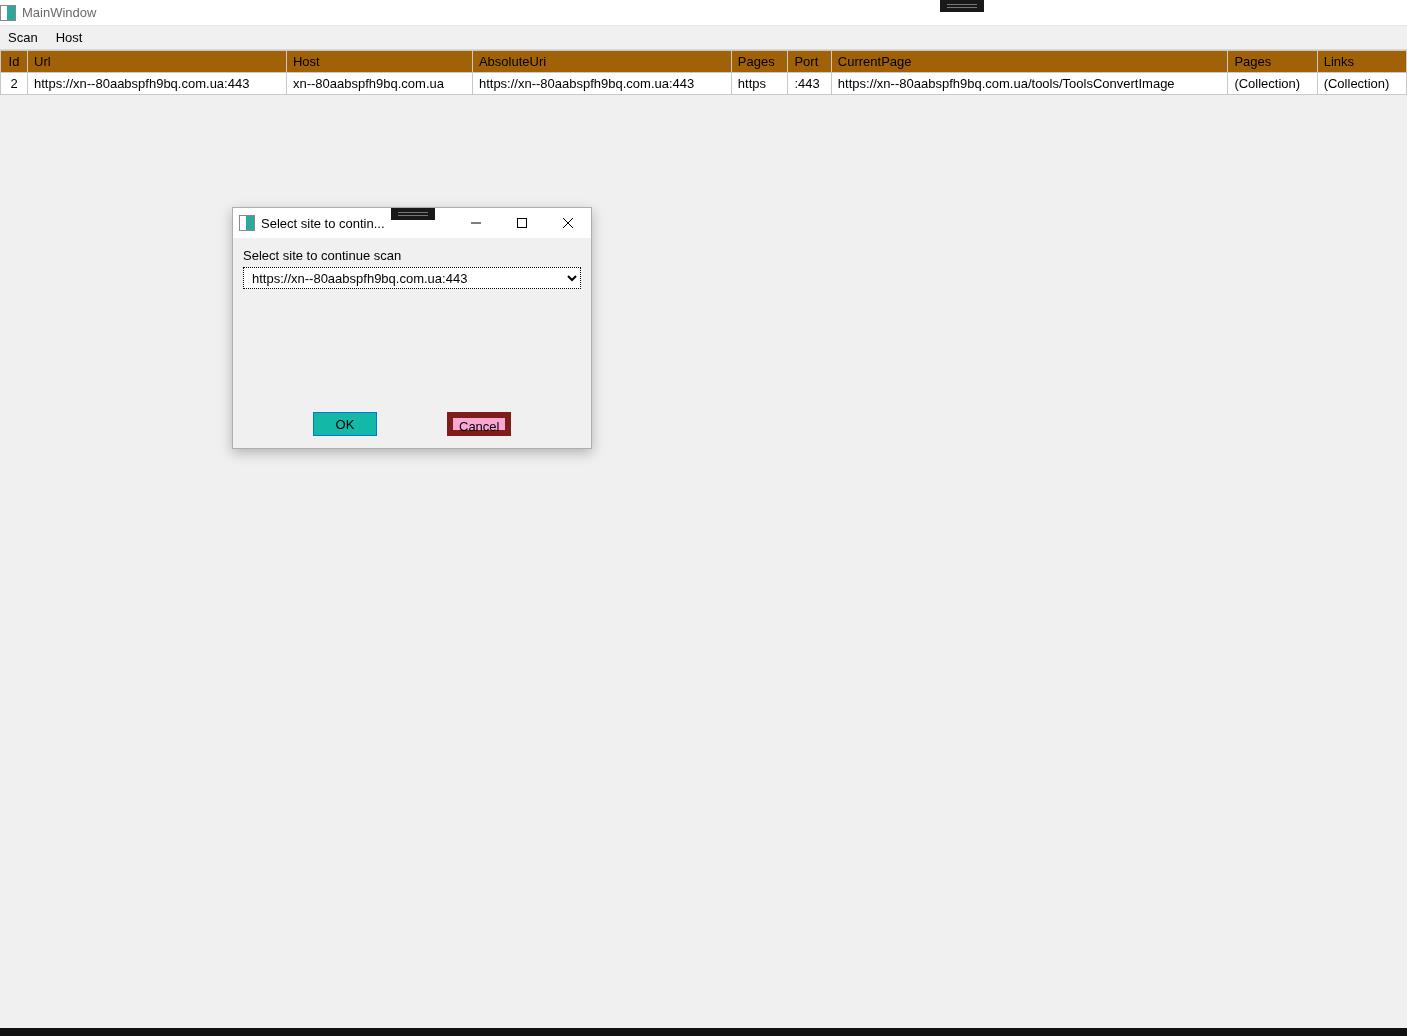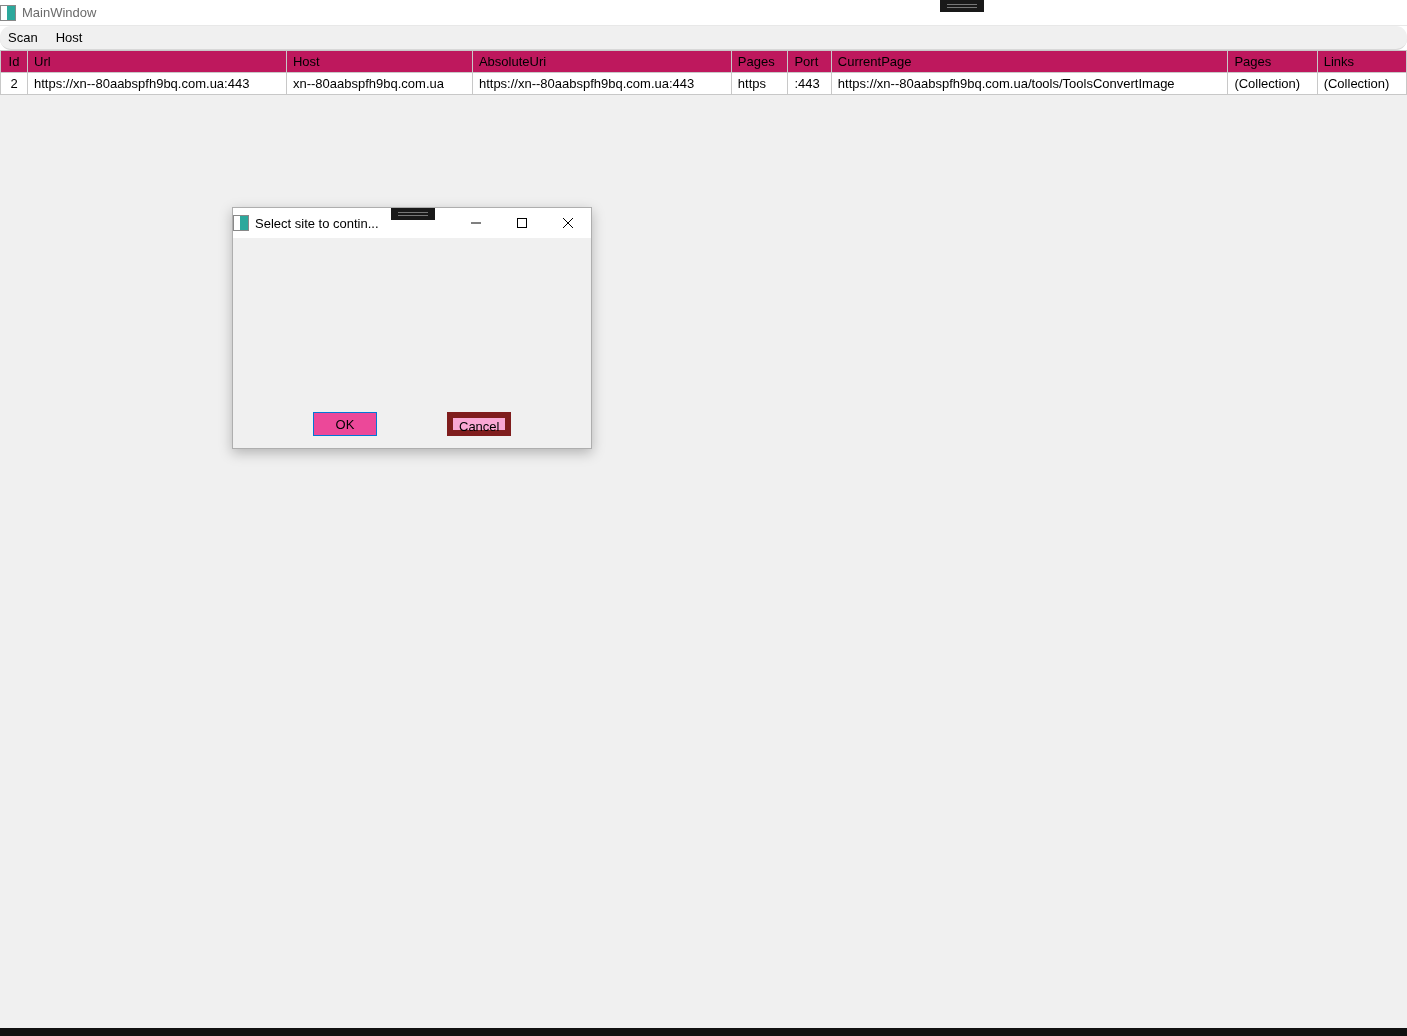--- a/index.html
+++ b/index.html
@@ -54,21 +54,20 @@
   }
   
   .menubar {
     height: 24px;
     background: #f0f0f0;
     display: flex;
     align-items: center;
     padding-left: 8px;
     gap: 18px;
     border-bottom: 1px solid #d8d8d8;
-    border-radius: 11px;
   }
   .menubar .menu-item {
     font-size: 13px;
     color: #000;
     cursor: default;
   }
   
   .client {
     position: relative;
     width: 100%;
@@ -84,21 +83,21 @@
   }
   .grid th, .grid td {
     border: 1px solid #c8c8c8;
     padding: 3px 6px;
     text-align: left;
     white-space: nowrap;
     font-weight: normal;
     height: 22px;
   }
   .grid th {
-    background: #be185d;
+    background: #a16207;
   }
   .grid td {
     background: #fff;
   }
   .grid td:first-child,
   .grid th:first-child {
     text-align: center;
   }
   
   .dialog {
@@ -110,20 +109,21 @@
     background: #f0f0f0;
     border: 1px solid #aeaeae;
     box-shadow: 0 4px 12px rgba(0,0,0,0.25);
   }
   .dialog .dlg-titlebar {
     height: 30px;
     background: #fff;
     display: flex;
     align-items: center;
     position: relative;
+    padding-left: 6px;
   }
   .dialog .dlg-titlebar .app-icon {
     width: 16px;
     height: 16px;
     border: 1px solid #888;
     background: linear-gradient(to right, #fff 0%, #fff 45%, #2ca89c 45%, #2ca89c 100%);
     margin-right: 6px;
   }
   .dialog .dlg-title {
     font-size: 13px;
@@ -190,21 +190,21 @@
   }
   .dialog .dlg-buttons button {
     width: 64px;
     height: 24px;
     border: 6px solid #7f1d1d;
     background: #f9a8d4;
     font: inherit;
   }
   .dialog .dlg-buttons button.ok {
     border: 1px solid #0078d7;
-    background: #ec4899;
+    background: #14b8a6;
   }
   
   .taskbar {
     position: absolute;
     left: 0;
     bottom: 0;
     width: 100%;
     height: 8px;
     background: #111;
   }
@@ -277,20 +277,26 @@
             </svg>
         </div>
         <div class="sysbtn">
           <svg width="10" height="10">
             <line x1="0" y1="0" x2="10" y2="10" stroke="#000" stroke-width="1"></line>
             <line x1="10" y1="0" x2="0" y2="10" stroke="#000" stroke-width="1"></line>
           </svg>
         </div>
       </div>
     </div>
+    <div class="dlg-body">
+      <div class="dlg-label">Select site to continue scan</div>
+      <select class="combo">
+        <option>https://xn--80aabspfh9bq.com.ua:443</option>
+      </select>
+    </div>
     <div class="dlg-buttons">
       <button class="ok">OK</button>
       <button>Cancel</button>
     </div>
   </div>
 
 </div>
 
 <div class="taskbar"></div>
 

